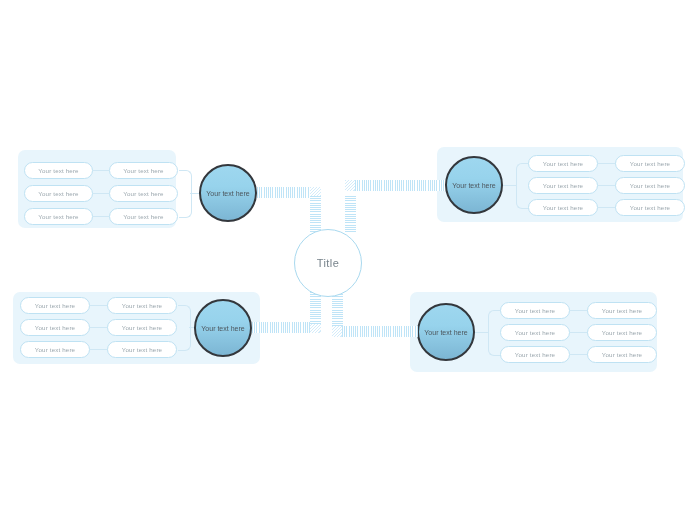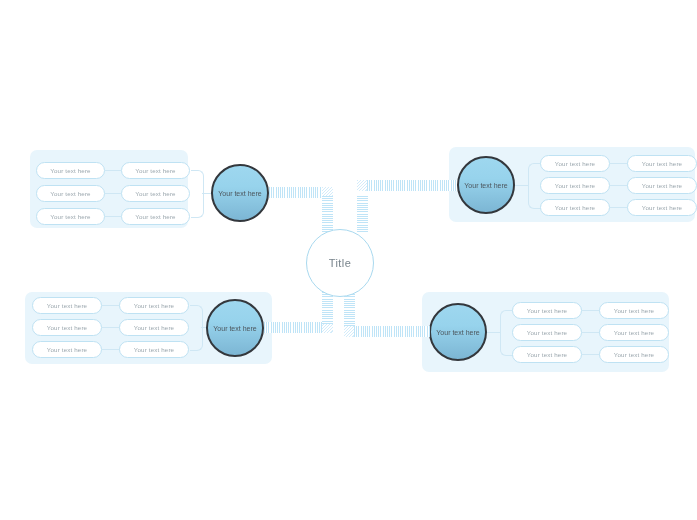--- a/index.html
+++ b/index.html
@@ -1,21 +1,21 @@
 <!DOCTYPE html>
 <html><head>
 <meta charset="utf-8">
 <style>
   html,body{margin:0;padding:0;}
   body{
     width:697px;height:520px;background:#ffffff;
     font-family:"Liberation Sans","DejaVu Sans",sans-serif;
     overflow:hidden;position:relative;
   }
-  #stage{position:absolute;left:0;top:0;width:565px;height:520px;margin-left:12px;}
+  #stage{position:absolute;left:0;top:0;width:565px;height:520px;}
 
   
   .panel{
     position:absolute;
     background:#e8f5fc;
     border-radius:7px;
   }
 
   
   .pill{

